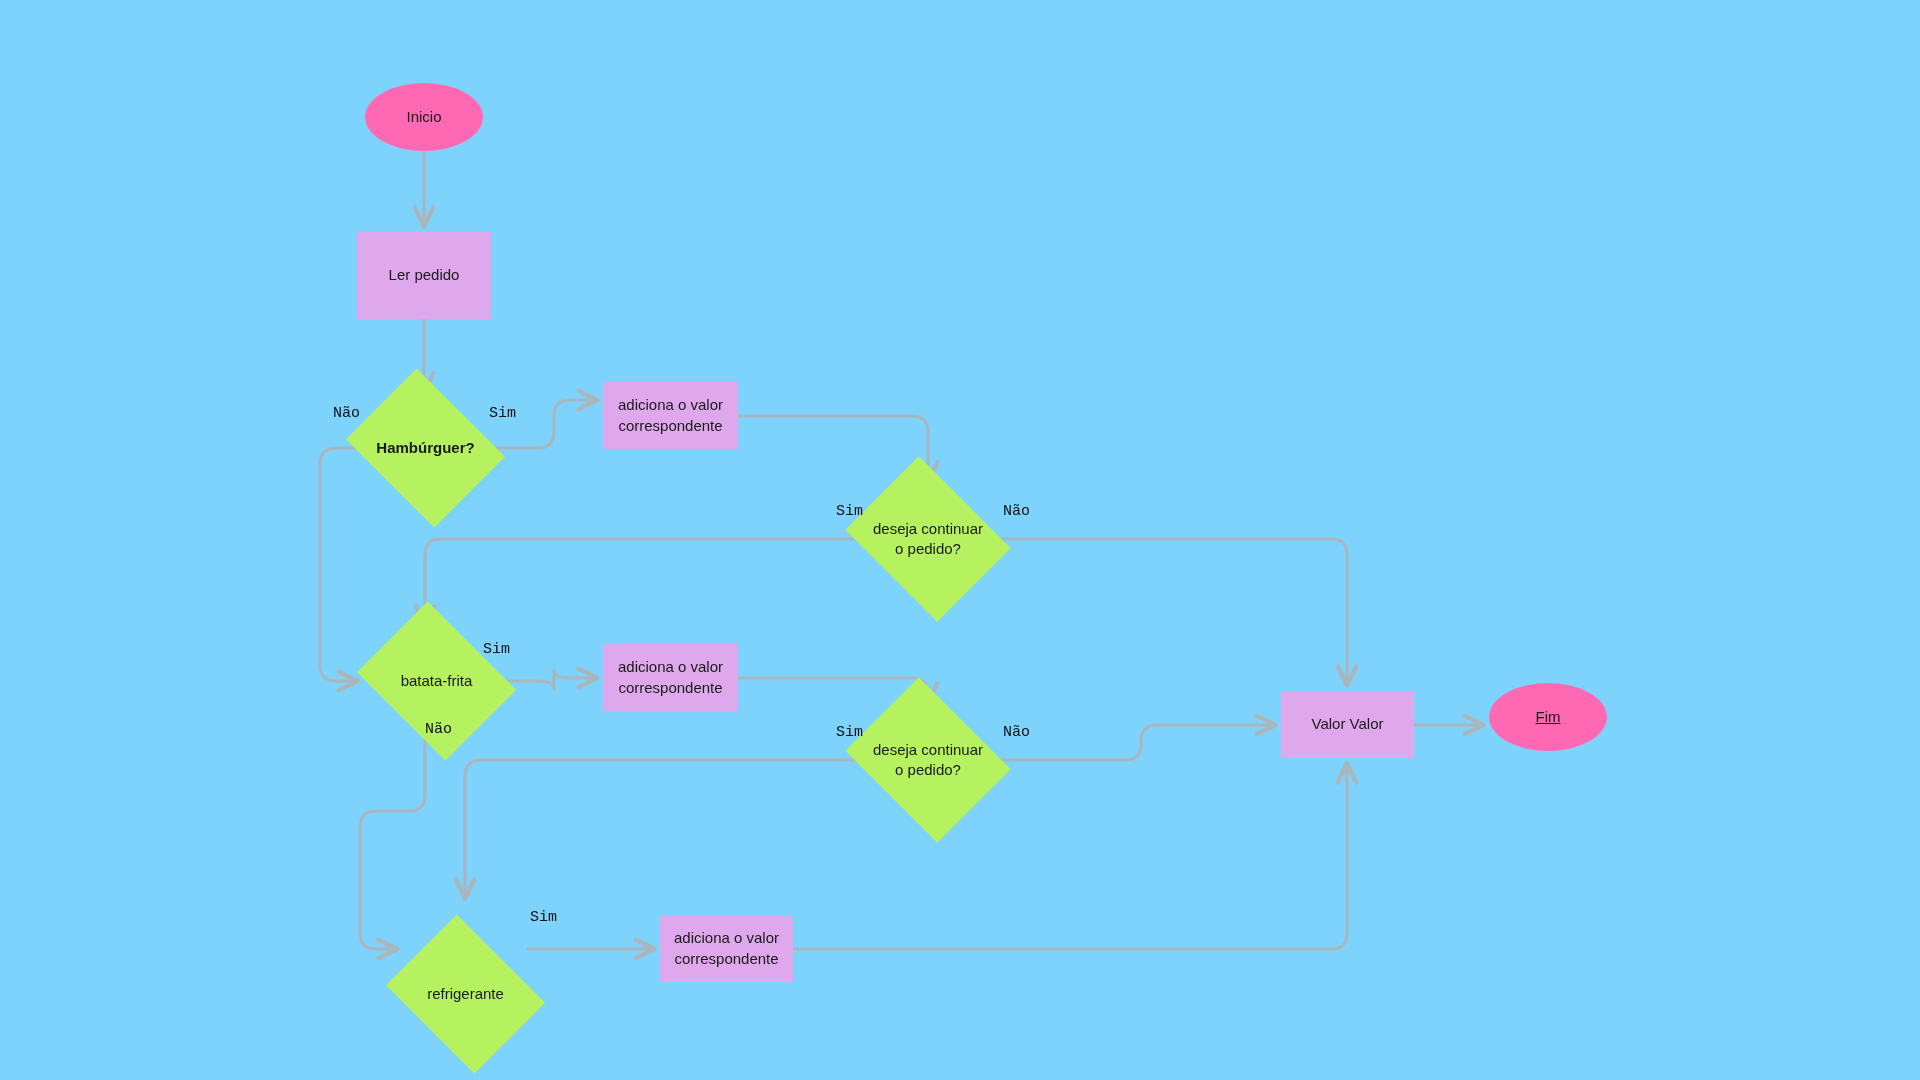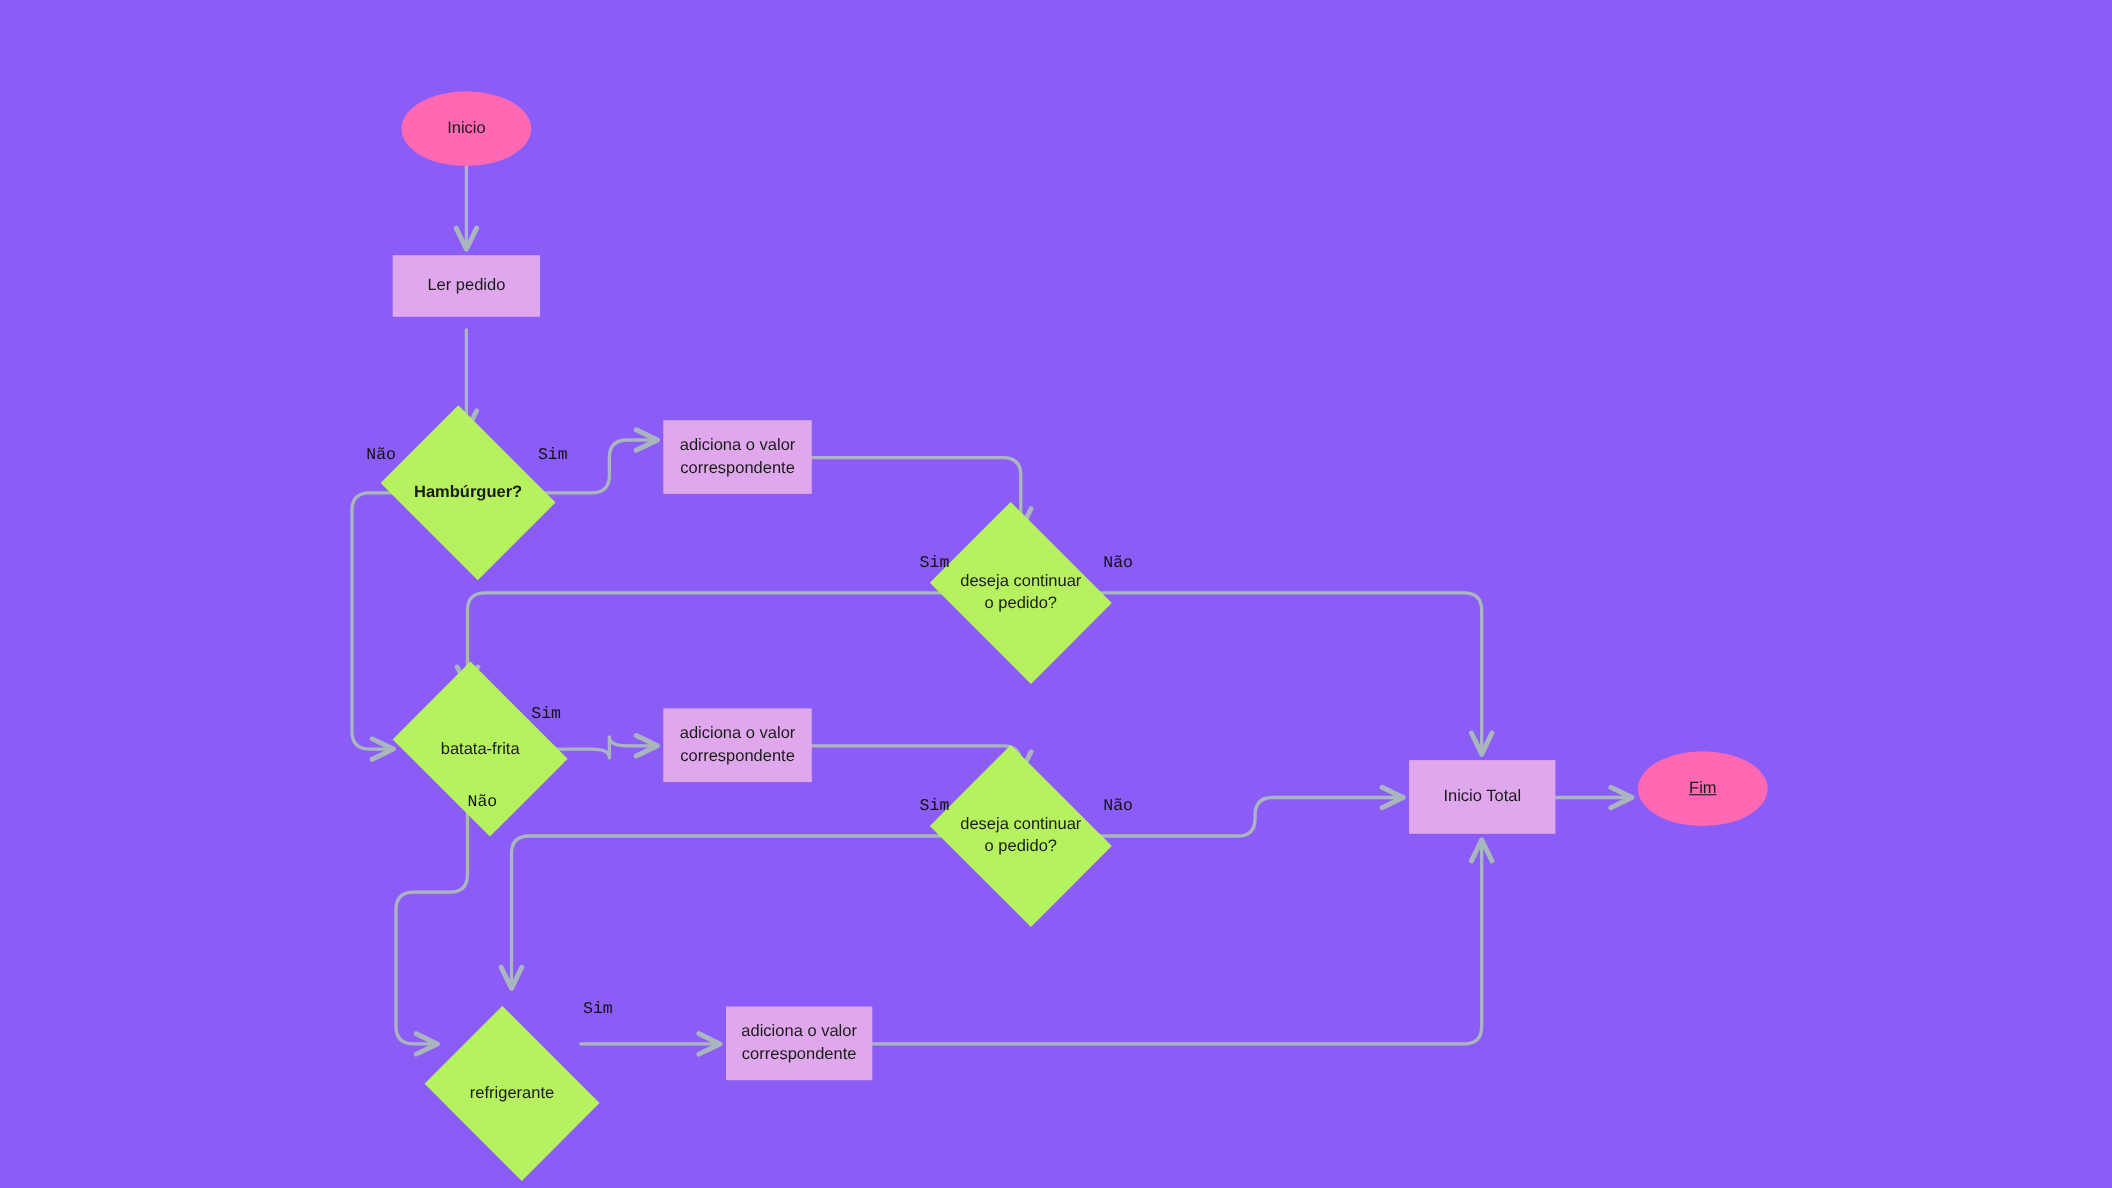--- a/index.html
+++ b/index.html
@@ -10,21 +10,21 @@
   body {
     width: 1920px;
     height: 1080px;
     overflow: hidden;
     font-family: "Liberation Sans", sans-serif;
   }
   #canvas {
     position: relative;
     width: 1920px;
     height: 1080px;
-    background: #8b5cf6;
+    background: #7dd3fc;
   }
   #edges {
     position: absolute;
     left: 0;
     top: 0;
     width: 1920px;
     height: 1080px;
     pointer-events: none;
   }
   .node {
@@ -99,21 +99,21 @@
         <path d="M 993 760 L 1125 760 Q 1141 760 1141 744 L 1141 741 Q 1141 725 1157 725 L 1275 725" fill="none" stroke="#a9b6be" stroke-width="3" stroke-linecap="round" stroke-linejoin="round" marker-end="url(#arrowhead)"></path>
         <path d="M 528 949 L 654 949" fill="none" stroke="#a9b6be" stroke-width="3" stroke-linecap="round" stroke-linejoin="round" marker-end="url(#arrowhead)"></path>
         <path d="M 793 949 L 1331 949 Q 1347 949 1347 933 L 1347 764" fill="none" stroke="#a9b6be" stroke-width="3" stroke-linecap="round" stroke-linejoin="round" marker-end="url(#arrowhead)"></path>
         <path d="M 1414 725 L 1483 725" fill="none" stroke="#a9b6be" stroke-width="3" stroke-linecap="round" stroke-linejoin="round" marker-end="url(#arrowhead)"></path>
       </g>
   </svg>
   <div id="node-layer">
       <div class="node node-terminal" style="left: 365px; top: 83px; width: 118px; height: 68px; background: rgb(255, 105, 180);">
         <span>Inicio</span>
       </div>
-      <div class="node node-process" style="left: 357px; top: 232px; width: 134px; height: 56px; background: rgb(224, 168, 236);">
+      <div class="node node-process" style="left: 357px; top: 232px; width: 134px; height: 87px; background: rgb(224, 168, 236);">
         <span>Ler pedido</span>
       </div>
       <div class="node node-decision" style="left: 363px; top: 398px; width: 125px; height: 100px; font-weight: bold;">
         <div class="diamond-shape" style="background: rgb(182, 242, 95);"></div>
         <span class="diamond-label">Hambúrguer?</span>
       </div>
       <div class="node node-process" style="left: 603px; top: 382px; width: 135px; height: 67px; background: rgb(224, 168, 236);">
         <span>adiciona o valor correspondente</span>
       </div>
       <div class="node node-decision" style="left: 863px; top: 487px; width: 130px; height: 104px;">
@@ -132,21 +132,21 @@
         <span class="diamond-label">deseja continuar o pedido?</span>
       </div>
       <div class="node node-decision" style="left: 403px; top: 944px; width: 125px; height: 100px;">
         <div class="diamond-shape" style="background: rgb(182, 242, 95);"></div>
         <span class="diamond-label">refrigerante</span>
       </div>
       <div class="node node-process" style="left: 660px; top: 915px; width: 133px; height: 67px; background: rgb(224, 168, 236);">
         <span>adiciona o valor correspondente</span>
       </div>
       <div class="node node-process" style="left: 1281px; top: 691px; width: 133px; height: 67px; background: rgb(224, 168, 236);">
-        <span>Inicio Total</span>
+        <span>Valor Valor</span>
       </div>
       <div class="node node-terminal" style="left: 1489px; top: 683px; width: 118px; height: 68px; background: rgb(255, 105, 180); text-decoration: underline;">
         <span>Fim</span>
       </div>
     </div>
   <div id="label-layer">
       <div class="edge-label" style="left: 333px; top: 405px;">Não</div>
       <div class="edge-label" style="left: 489px; top: 405px;">Sim</div>
       <div class="edge-label" style="left: 836px; top: 503px;">Sim</div>
       <div class="edge-label" style="left: 1003px; top: 503px;">Não</div>

